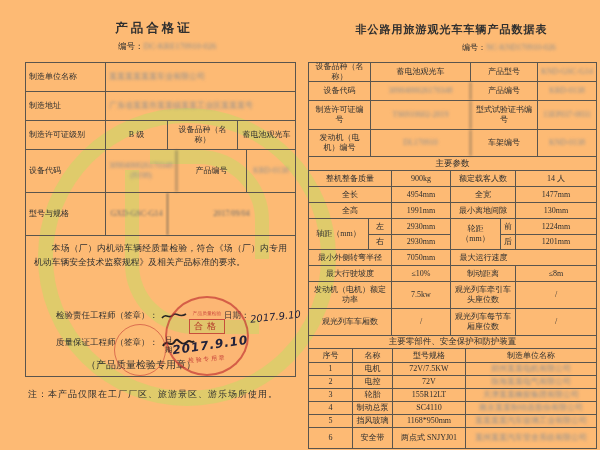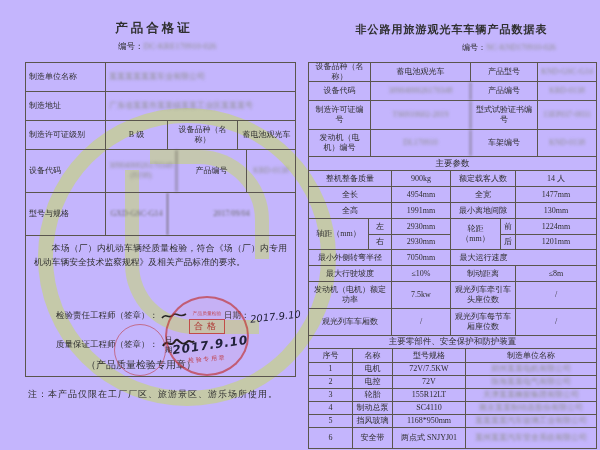--- a/index.html
+++ b/index.html
@@ -1,18 +1,18 @@
 <!DOCTYPE html>
 <html><head>
 <meta charset="utf-8">
 <style>
   :root{ --bc:#5a554d; --tx:#2f2f2f; --blur:#8f8f8f; --red:#c03030; }
   html,body{margin:0;padding:0;}
   body{font-family:"Liberation Serif","DejaVu Serif",serif;color:var(--tx);}
-  #canvas{position:relative;width:600px;height:450px;background:#c4b5fd;overflow:hidden;}
+  #canvas{position:relative;width:600px;height:450px;background:#fdba74;overflow:hidden;}
 
   
   .wm{position:absolute;z-index:1;pointer-events:none;}
   #wm-ring{left:38px;top:108px;width:268px;height:268px;border:15px solid rgba(198,217,100,.55);border-radius:50%;}
   #wm-arc1{left:125px;top:170px;width:120px;height:150px;border-left:14px solid rgba(198,217,100,.5);border-bottom:14px solid rgba(198,217,100,.5);border-radius:0 0 0 70px;}
   #wm-arc2{left:150px;top:150px;width:105px;height:95px;border-top:14px solid rgba(198,217,100,.5);border-right:14px solid rgba(198,217,100,.5);border-radius:0 70px 0 0;}
 
   .abs{position:absolute;z-index:2;}
   .blur{filter:blur(1.4px);color:var(--blur);}
   .blur2{filter:blur(1px);color:#6e6e6e;}
@@ -30,21 +30,21 @@
   .sc{flex:1;display:flex;align-items:center;justify-content:center;border-bottom:1px solid var(--bc);font-size:8px;padding:0 2px;box-sizing:border-box;}
   .subcol .sc:last-child{border-bottom:none;}
   .secbar{display:flex;align-items:center;justify-content:center;font-size:8.5px;border-bottom:1px solid var(--bc);}
 
   
   #left-title{left:8px;top:20px;width:292px;text-align:center;font-size:12.5px;font-weight:bold;letter-spacing:3px;}
   #left-no{left:118px;top:41px;font-size:8.5px;}
   #left-table{left:25px;top:62px;width:269px;}
   #stmt-area{position:relative;height:140px;font-size:8.8px;}
   #stmt-text{padding:6px 8px 0 8px;text-indent:2em;text-align:justify;line-height:1.55;}
-  .sigline{position:absolute;left:30px;display:flex;align-items:flex-end;font-size:8.5px;white-space:nowrap;}
+  .sigline{position:absolute;left:30px;display:flex;align-items:center;font-size:8.5px;white-space:nowrap;}
   #seal-caption{position:absolute;left:60px;top:122px;font-size:10px;}
   #left-note{left:28px;top:388px;font-size:9px;letter-spacing:1px;}
   .hand{font-family:"DejaVu Sans",sans-serif;font-style:italic;color:#22223a;}
 
   
   .stamp{z-index:3;}
   #oval-stamp{left:165px;top:296px;width:80px;height:76px;border:2px solid rgba(192,48,48,.65);
     border-radius:50%;display:flex;flex-direction:column;align-items:center;justify-content:center;
     background:rgba(230,120,120,.06);}
   #oval-top{font-size:6px;color:rgba(192,48,48,.8);transform:scale(.8);white-space:nowrap;}

